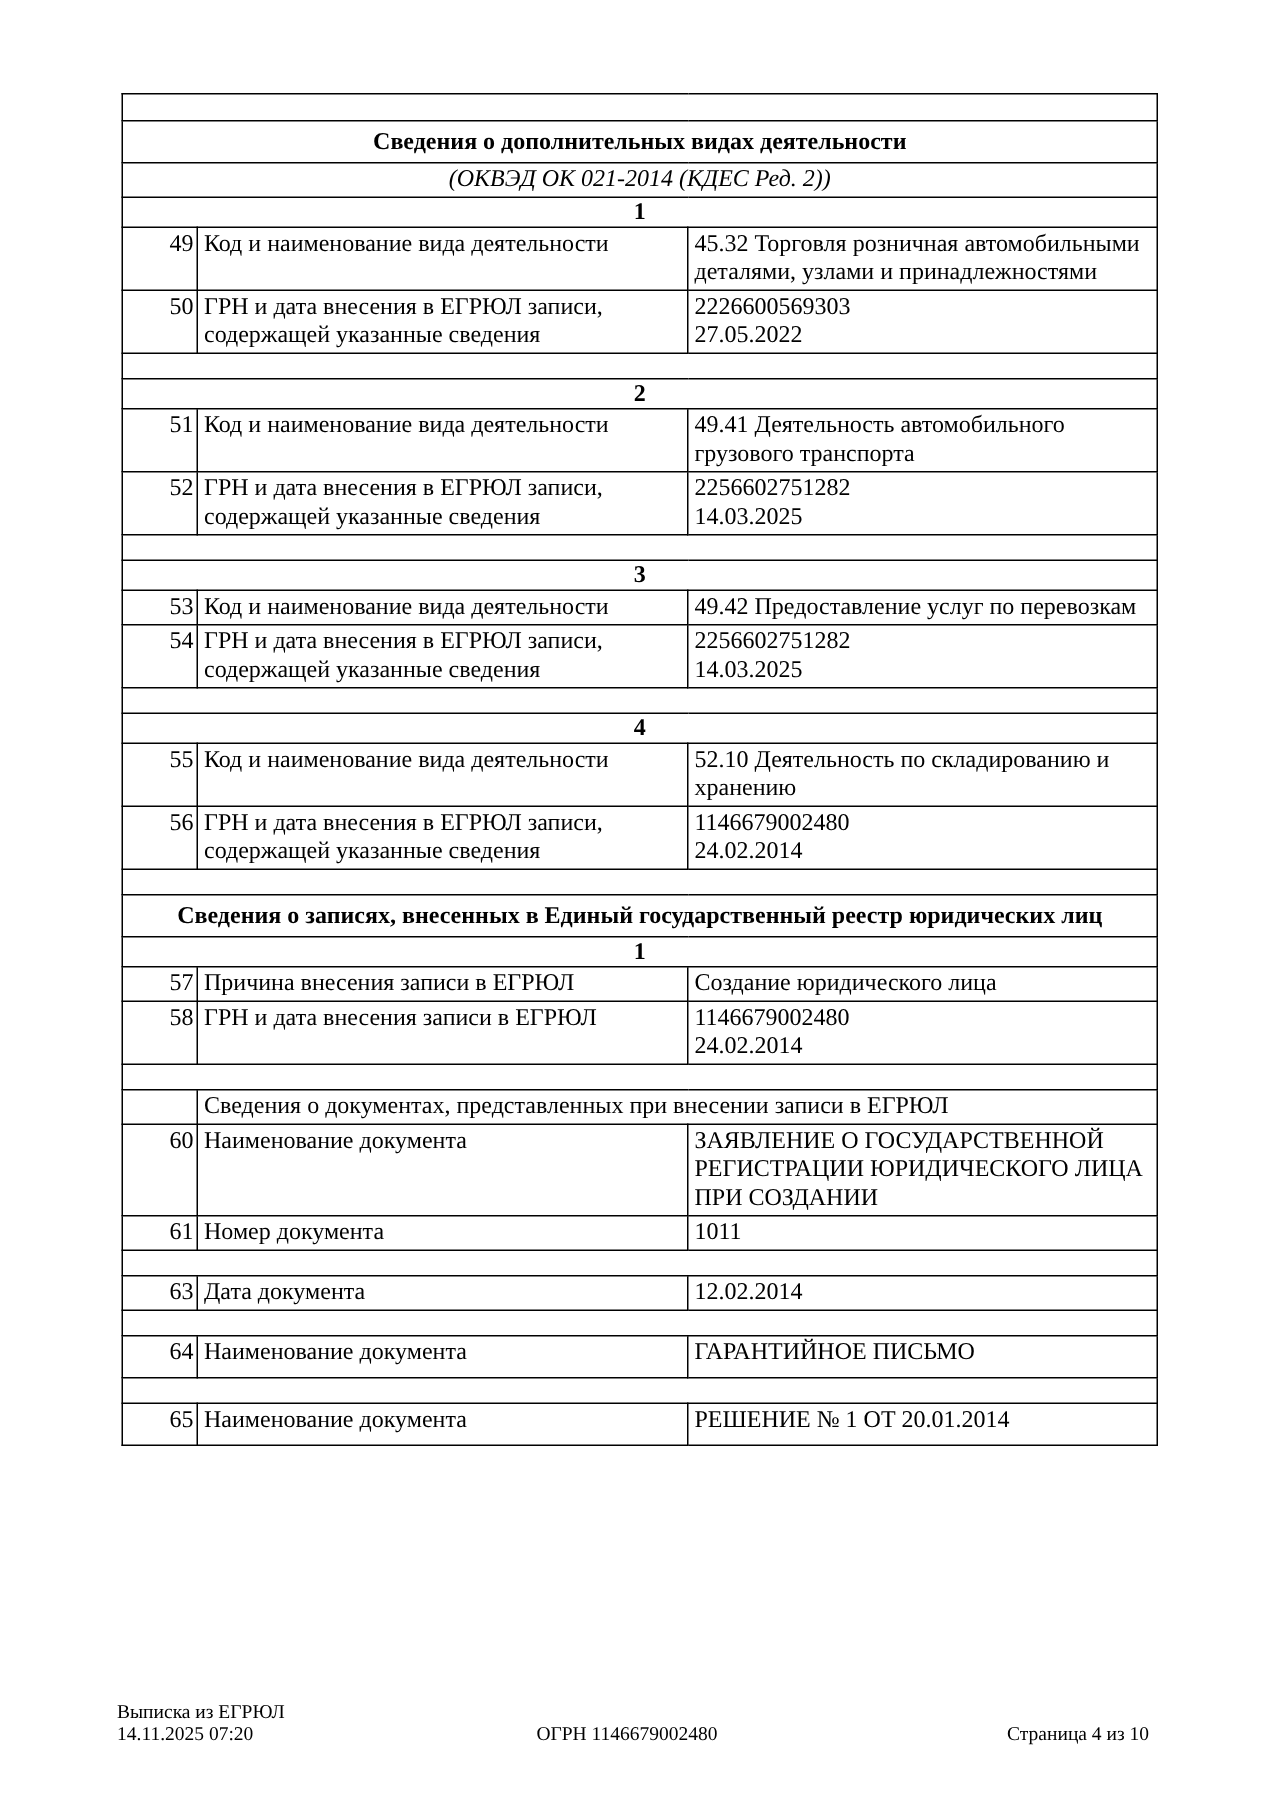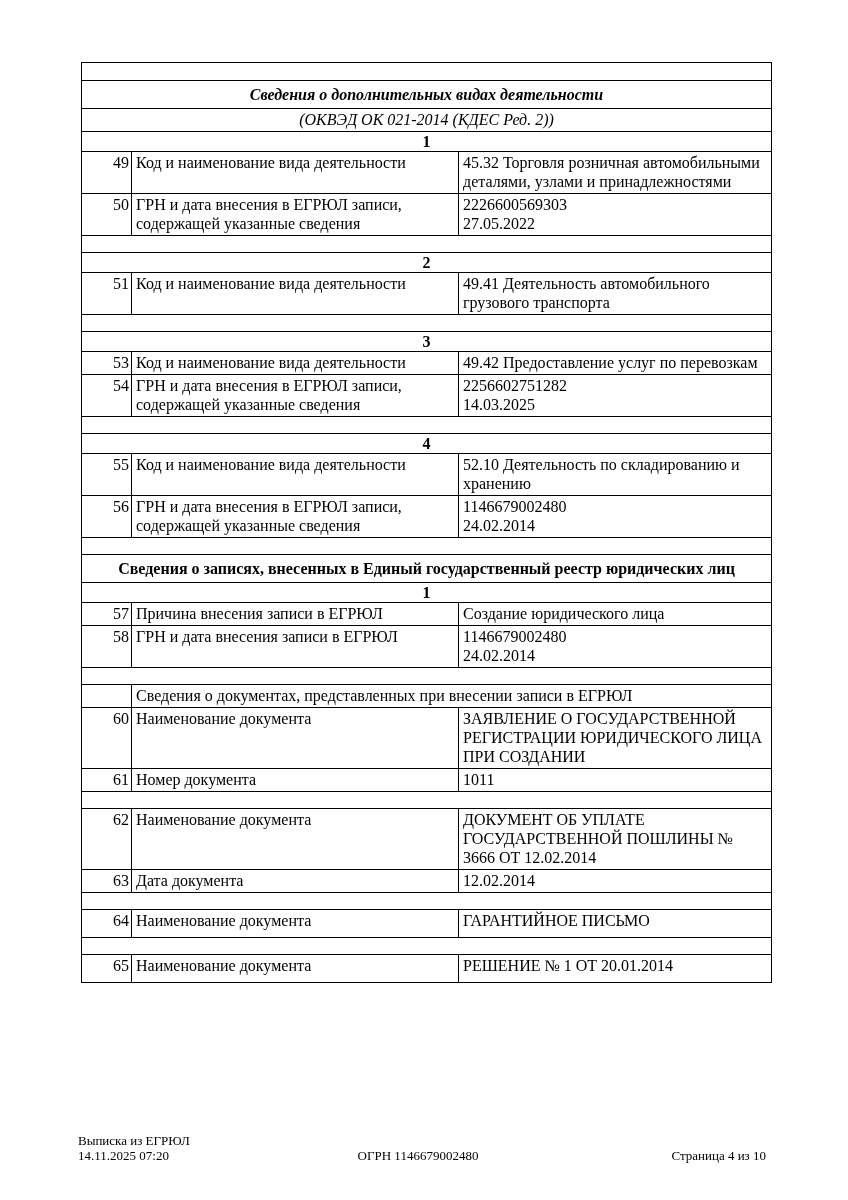--- a/index.html
+++ b/index.html
@@ -29,21 +29,20 @@
   col.c-num-col   { width: 50px; }
   col.c-label-col { width: 327px; }
   col.c-value-col { width: 313px; }
 
   tr.blank-row td  { height: 18px; padding: 0; }
   tr.spacer-row td { height: 17px; padding: 0; }
 
   tr.title-row td {
     text-align: center;
     font-weight: bold;
-    font-style: italic;
     padding: 4px 0 3px 0;
     line-height: 20px;
   }
   tr.subtitle-row td {
     text-align: center;
     font-style: italic;
     padding: 1px 0;
     line-height: 20px;
   }
   tr.num-row td {
@@ -117,20 +116,27 @@
 
   <tr class="num-row">
     <td colspan="3">2</td>
   </tr>
   <tr>
     <td class="c-num">51</td>
     <td class="lbl">Код и наименование вида деятельности</td>
     <td class="val">49.41 Деятельность автомобильного
 грузового транспорта</td>
   </tr>
+  <tr>
+    <td class="c-num">52</td>
+    <td class="lbl">ГРН и дата внесения в ЕГРЮЛ записи,
+содержащей указанные сведения</td>
+    <td class="val">2256602751282
+14.03.2025</td>
+  </tr>
 
   <tr class="spacer-row">
         <td colspan="3"></td>
       </tr>
 
   <tr class="num-row">
     <td colspan="3">3</td>
   </tr>
   <tr>
     <td class="c-num">53</td>
@@ -206,27 +212,20 @@
   <tr>
     <td class="c-num">61</td>
     <td class="lbl">Номер документа</td>
     <td class="val">1011</td>
   </tr>
 
   <tr class="spacer-row">
         <td colspan="3"></td>
       </tr>
 
-  <tr>
-    <td class="c-num">62</td>
-    <td class="lbl">Наименование документа</td>
-    <td class="val">ДОКУМЕНТ ОБ УПЛАТЕ
-ГОСУДАРСТВЕННОЙ ПОШЛИНЫ №
-3666 ОТ 12.02.2014</td>
-  </tr>
   <tr>
     <td class="c-num">63</td>
     <td class="lbl">Дата документа</td>
     <td class="val">12.02.2014</td>
   </tr>
 
   <tr class="spacer-row">
         <td colspan="3"></td>
       </tr>
 

